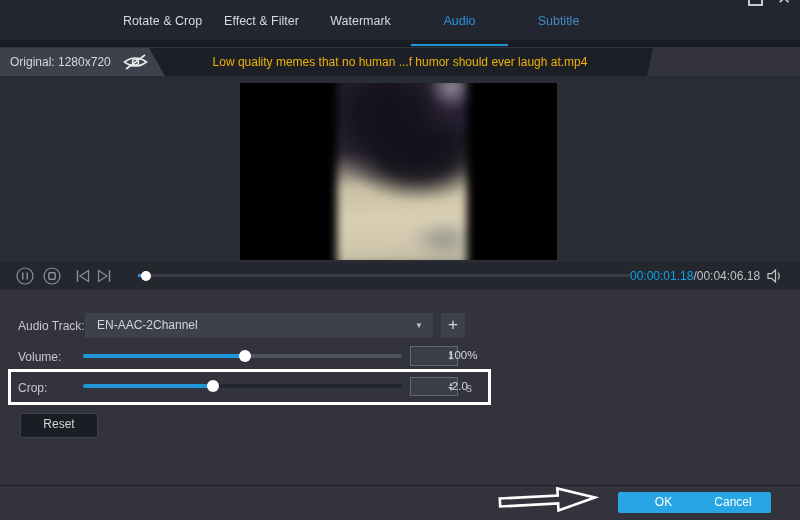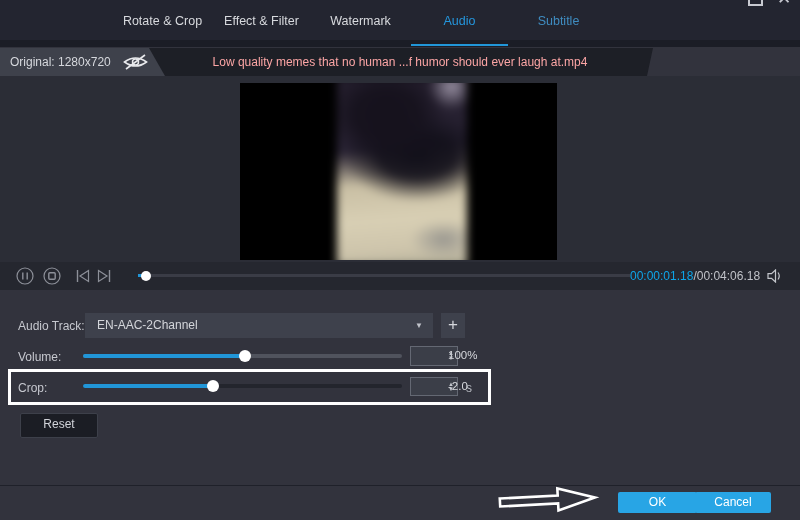--- a/index.html
+++ b/index.html
@@ -16,21 +16,21 @@
          font-size:12.5px; color:#d8dade; cursor:default; }
   .tab.active { color:#2496dc; }
   .tab.active::after { content:""; position:absolute; left:1px; right:1px; bottom:1px; height:2px; background:#2196d8; }
   .tab.semiactive { color:#3f8cc0; }
   .win-max { position:absolute; left:748px; top:-8px; width:15px; height:14px; border:2px solid #c8cad1; box-sizing:border-box; }
   .win-close { position:absolute; left:774px; top:-12px; width:20px; height:22px; font-size:17px; color:#c8cad1; line-height:22px; text-align:center; }
   
   .headerrow { position:absolute; top:48px; left:0; width:800px; height:28px; }
   .file-strip { position:absolute; left:147px; top:0; width:506px; height:28px; background:#1d1f26;
                 clip-path:polygon(0 0,100% 0,calc(100% - 6px) 100%,16px 100%);
-                text-align:center; line-height:28px; color:#fca5a5; }
+                text-align:center; line-height:28px; color:#eab308; }
   .trap-left { position:absolute; left:0; top:0; width:165px; height:28px; background:#3e414b;
                clip-path:polygon(0 0,149px 0,165px 100%,0 100%); }
   .trap-left .txt { position:absolute; left:10px; top:0; line-height:28px; color:#d6d8dd; }
   .eye-icon { position:absolute; left:122px; top:5px; }
   .trap-right { position:absolute; right:0; top:0; width:152px; height:28px; background:#3e414b;
                 clip-path:polygon(5px 0,100% 0,100% 100%,0 100%); }
   .trap-right .txt { position:absolute; right:12px; top:0; line-height:28px; color:#d6d8dd; }
   
   .preview { position:absolute; top:76px; left:0; width:800px; height:186px; background:#2b2d36; }
   .video-frame { position:absolute; left:240px; top:7px; width:317px; height:177px; background:#000; overflow:hidden; }
@@ -71,21 +71,21 @@
   .spin-volume { top:346px; height:20px; }
   .spin-delay  { top:377px; height:19px; }
   .delay-unit { position:absolute; left:466px; top:381px; color:#b9bcc3; }
   .delay-highlight { position:absolute; left:8px; top:369px; width:483px; height:36px; border:3px solid #ffffff; box-sizing:border-box; }
   .reset-btn { position:absolute; left:20px; top:413px; width:76px; height:23px; background:#1b1d24;
                border:1px solid #3d404a; border-radius:2px; color:#d2d4da; text-align:center; line-height:21px; }
   
   .divider { position:absolute; left:0; top:485px; width:800px; height:1px; background:#1f212a; }
   .footer-btn { position:absolute; top:492px; height:21px; border-radius:2px; background:#28a5e5;
                 color:#ffffff; text-align:center; line-height:21px; }
-  .ok-btn { left:618px; width:79px; }
+  .ok-btn { left:618px; width:79px;padding-left:6px; }
   .cancel-btn { left:695px; width:76px; }
   .arrow-annotation { position:absolute; left:496px; top:485px; transform:rotate(-3deg); }
 </style>
 </head>
 <body>
 
 <div class="app">
 
   <div class="tabbar">
     <div class="tabs">

